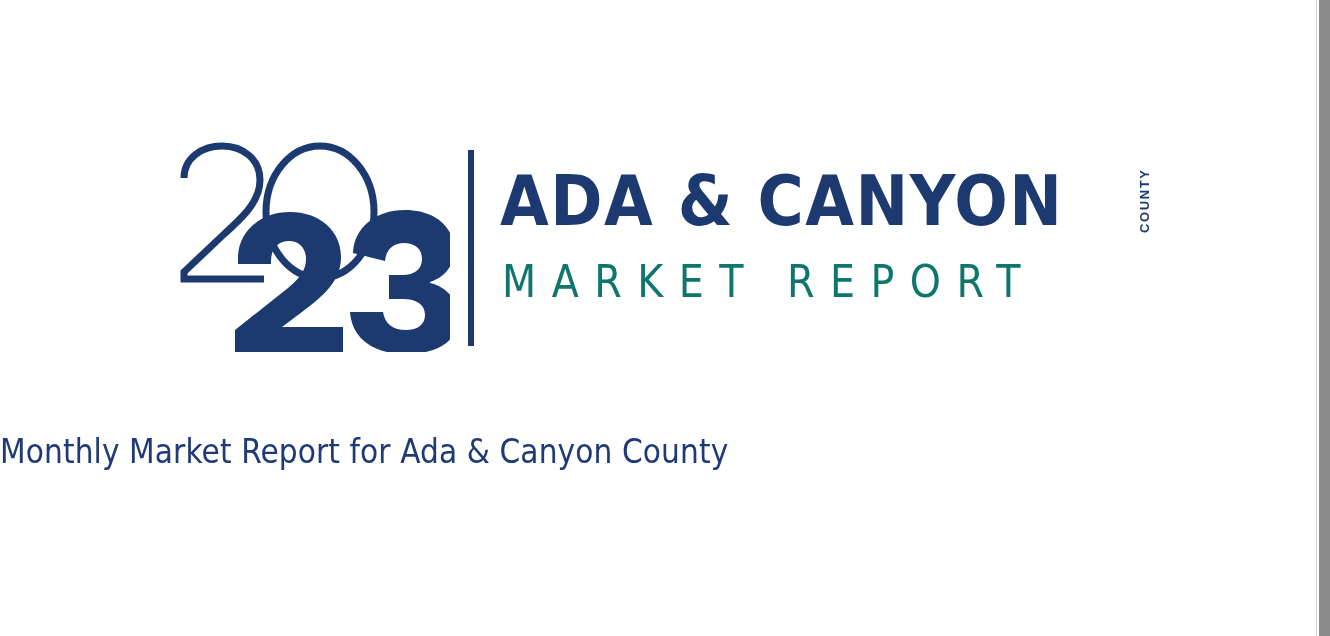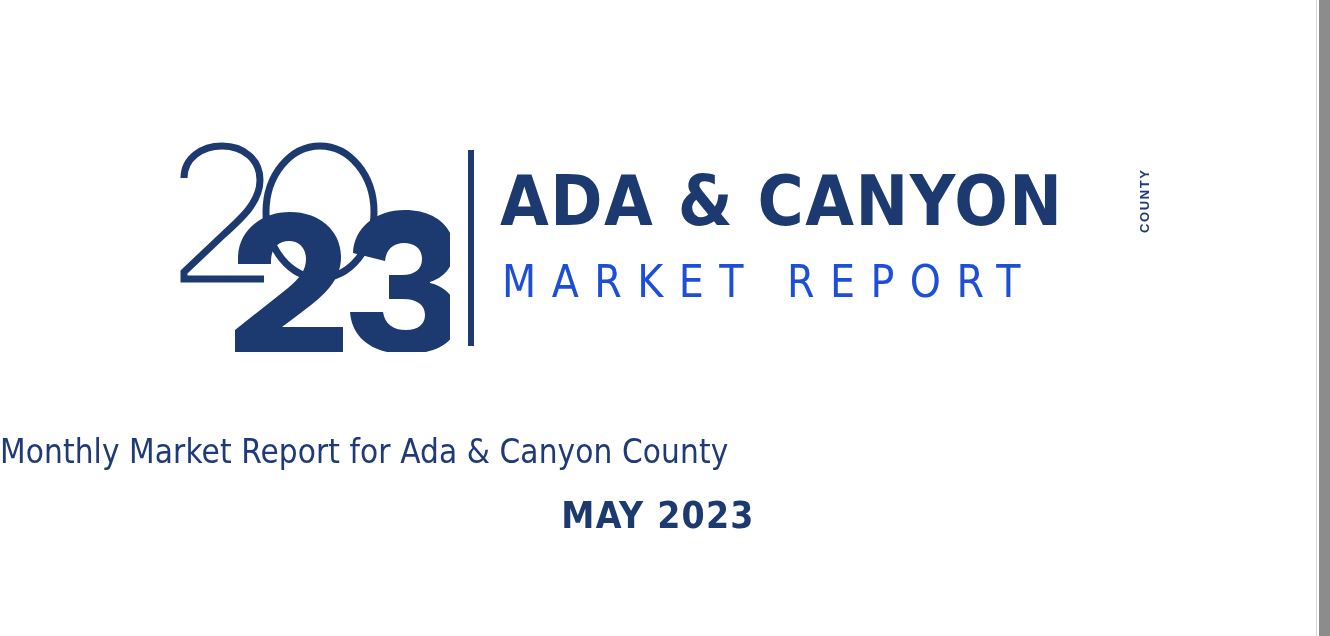--- a/index.html
+++ b/index.html
@@ -96,21 +96,21 @@
     justify-content: center;
   }
   .wordmark-sub {
     position: absolute;
     left: 2px;
     top: 120px;
     font-size: 44px;
     font-weight: 400;
     line-height: 1;
     letter-spacing: 15.5px;
-    color: #1d4ed8;
+    color: #0f766e;
     white-space: nowrap;
     font-family: "DejaVu Sans", sans-serif;
     font-stretch: condensed;
   }
 
   
   .subtitle {
     position: absolute;
     left: 0;
     top: 432px;
@@ -182,19 +182,18 @@
     <div class="wordmark">
       <div class="wordmark-main">ADA &amp; CANYON</div>
       <div class="county-tag">COUNTY</div>
       <div class="wordmark-sub">MARKET REPORT</div>
     </div>
 
   </div>
 
   <div class="subtitle">Monthly Market Report for Ada &amp; Canyon County</div>
 
-  <div class="report-date">MAY 2023</div>
 
 </div>
 
 <div class="scrollbar-track">
   <div class="scrollbar-thumb"></div>
 </div>
 
 </body></html>

